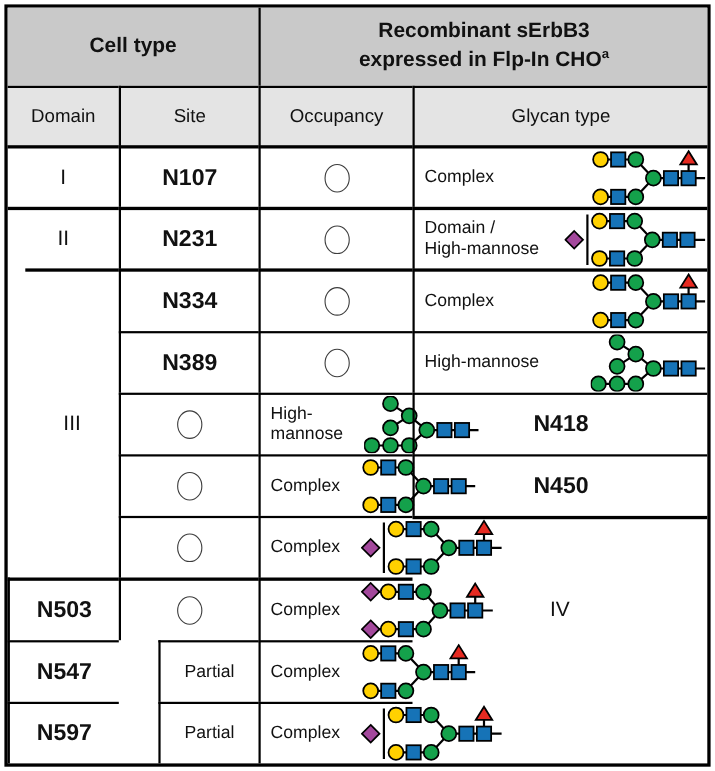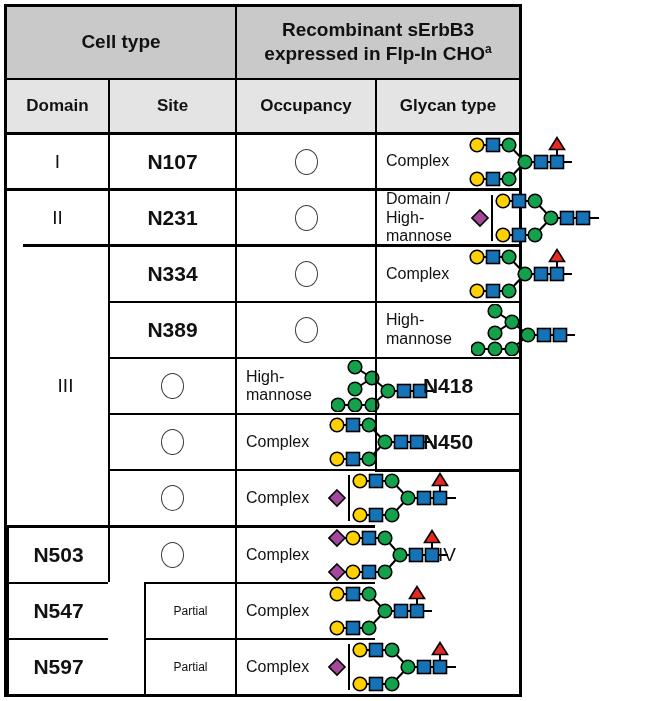--- a/index.html
+++ b/index.html
@@ -1,35 +1,35 @@
 <!DOCTYPE html>
 <html><head>
 <meta charset="utf-8">
 <style>
   html,body{margin:0;padding:0;background:#fff;font-family:"Liberation Sans",sans-serif;color:#111;}
   .stage{position:relative;width:650px;height:701px;background:#fff;overflow:hidden;}
   .tbl{
-    position:absolute;left:4px;top:4px;width:518px;height:693px;
+    position:absolute;left:4px;top:4px;width:642px;height:693px;
     border:3px solid #000;box-sizing:border-box;
     display:grid;
     grid-template-columns:101px 127px 140px 1fr;
     grid-template-rows:71px 54px repeat(10, 1fr);
   }
   .c{display:flex;align-items:center;justify-content:center;box-sizing:border-box;min-width:0;min-height:0;}
   .bt2{border-top:2px solid #000;}
   .bt3{border-top:3px solid #000;}
   .bl2{border-left:2px solid #000;}
   .h1{background:#c9c9c9;font-weight:bold;font-size:19px;text-align:center;line-height:1.3;}
-  .h2{background:#e4e4e4;font-weight:bold;font-size:17px;}
+  .h2{background:#e4e4e4;font-weight:normal;font-size:17px;}
   .span2{grid-column:span 2;}
   .dspan5{grid-row:span 5;margin-left:16px;}
   .dspan3{grid-row:span 3;}
   .domain{font-size:19px;}
   .site{font-weight:bold;font-size:21px;}
-  .occ-partial{font-size:12px;margin-left:36px;}
+  .occ-partial{font-size:16px;margin-left:36px;}
   .occ-circle{display:block;width:21px;height:24px;border:1.5px solid #3c3c3c;border-radius:50%;background:#fff;}
   .glycan-cell{justify-content:flex-start;padding-left:9px;gap:19px;}
   .gl-label{font-size:16px;line-height:1.15;}
   .gl-svg{margin-left:auto;display:flex;align-items:center;}
   sup{font-size:12px;}
 </style>
 </head>
 <body>
 
 <div class="stage">

